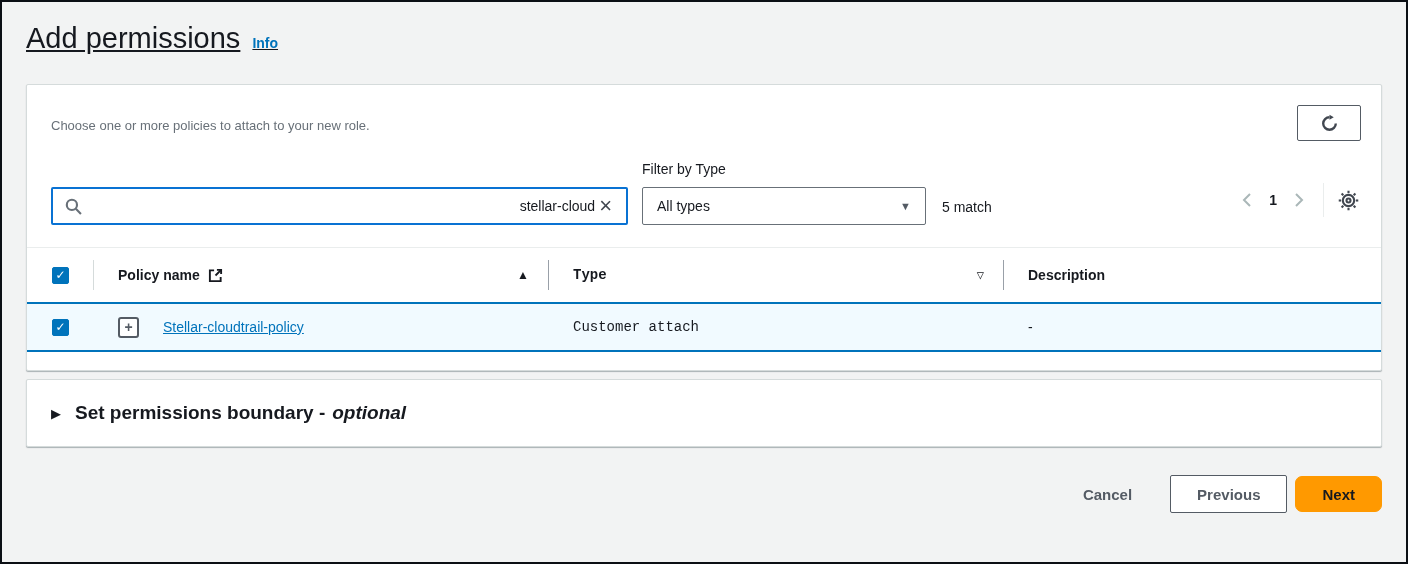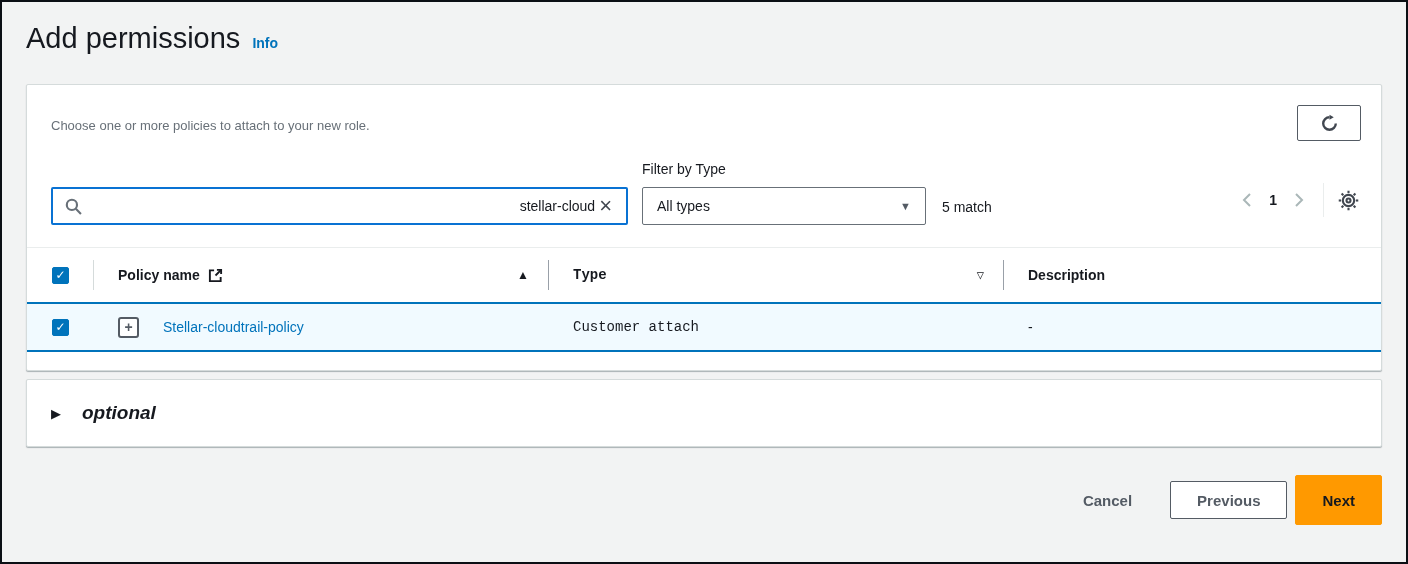--- a/index.html
+++ b/index.html
@@ -10,21 +10,21 @@
     background:#f2f3f3;
     font-family:"Liberation Sans","DejaVu Sans",sans-serif;
     color:#16191f;
     padding:0 24px;
     overflow:hidden;
   }
   a { text-decoration:none; }
   button { font-family:inherit; cursor:pointer; }
 
   
-  .page-title-row { margin-top:16px; display:flex; align-items:baseline; gap:12px; }
+  .page-title-row { margin-top:16px; display:flex; align-items:baseline; gap:12px;text-decoration:underline; }
   .page-title { font-size:29px; font-weight:400; color:#16191f; line-height:40px; }
   .info-link { color:#0073bb; font-size:14px; font-weight:700; }
 
   
   .card {
     background:#fff;
     border:1px solid #d5dbdb;
     border-radius:2px;
     box-shadow:0 1px 1px 0 rgba(0,28,36,.3);
   }
@@ -80,37 +80,37 @@
 
   .checkbox { width:17px; height:17px; background:#0073bb; border:1px solid #0073bb; border-radius:2px;
               display:flex; align-items:center; justify-content:center; cursor:pointer; }
   .checkbox .check-glyph { color:#fff; font-size:12px; font-weight:700; line-height:1; }
 
   .trow { display:flex; align-items:center; height:50px; background:#f1faff;
           border-top:2px solid #0073bb; border-bottom:2px solid #0073bb; font-size:14px; }
   .expand-btn { width:21px; height:21px; background:#fff; border:2px solid #545b64; border-radius:3px;
                 display:flex; align-items:center; justify-content:center; padding:0;
                 font-size:14px; font-weight:700; color:#545b64; line-height:1; }
-  .policy-link { color:#0073bb; margin-left:24px; }
+  .policy-link { color:#0073bb; text-decoration:underline; margin-left:24px; }
   .table-bottom-spacer { height:18px; }
 
   
   .boundary-card { margin-top:8px; padding:22px 24px; display:flex; align-items:center; }
   .expand-triangle { font-size:13px; color:#16191f; margin-right:14px; }
   .boundary-title { font-size:19px; font-weight:700; }
   .boundary-optional { font-size:19px; font-weight:700; font-style:italic; margin-left:7px; }
 
   
   .footer { display:flex; justify-content:flex-end; align-items:center; margin-top:28px; }
   .cancel-btn { background:none; border:none; color:#545b64; font-size:15px; font-weight:700;
                 margin-right:34px; padding:6px 4px; }
   .previous-btn { height:38px; padding:0 26px; background:#fff; border:1px solid #545b64;
                   border-radius:2px; color:#545b64; font-size:15px; font-weight:700; }
-  .next-btn { height:50px; padding:0 26px; background:#ff9900; border:1px solid #ff9900;
-              border-radius:2px; color:#16191f; font-size:15px; font-weight:700; margin-left:8px; }
+  .next-btn { height:36px; padding:0 26px; background:#ff9900; border:1px solid #ff9900;
+              border-radius:7px; color:#16191f; font-size:15px; font-weight:700; margin-left:8px; }
 
   svg { display:block; }
 </style>
 </head>
 <body>
 
 <div class="page-title-row">
   <span class="page-title">Add permissions</span>
   <a class="info-link" href="#">Info</a>
 </div>
@@ -238,20 +238,21 @@
     <div class="col-desc">
       <span>-</span>
     </div>
   </div>
 
   <div class="table-bottom-spacer"></div>
 </section>
 
 <section class="card boundary-card">
   <span class="expand-triangle">▶</span>
+  <span class="boundary-title">Set permissions boundary -</span>
   <span class="boundary-optional">optional</span>
 </section>
 
 <div class="footer">
   <button class="cancel-btn">Cancel</button>
   <button class="previous-btn">Previous</button>
   <button class="next-btn">Next</button>
 </div>
 
 </body></html>

